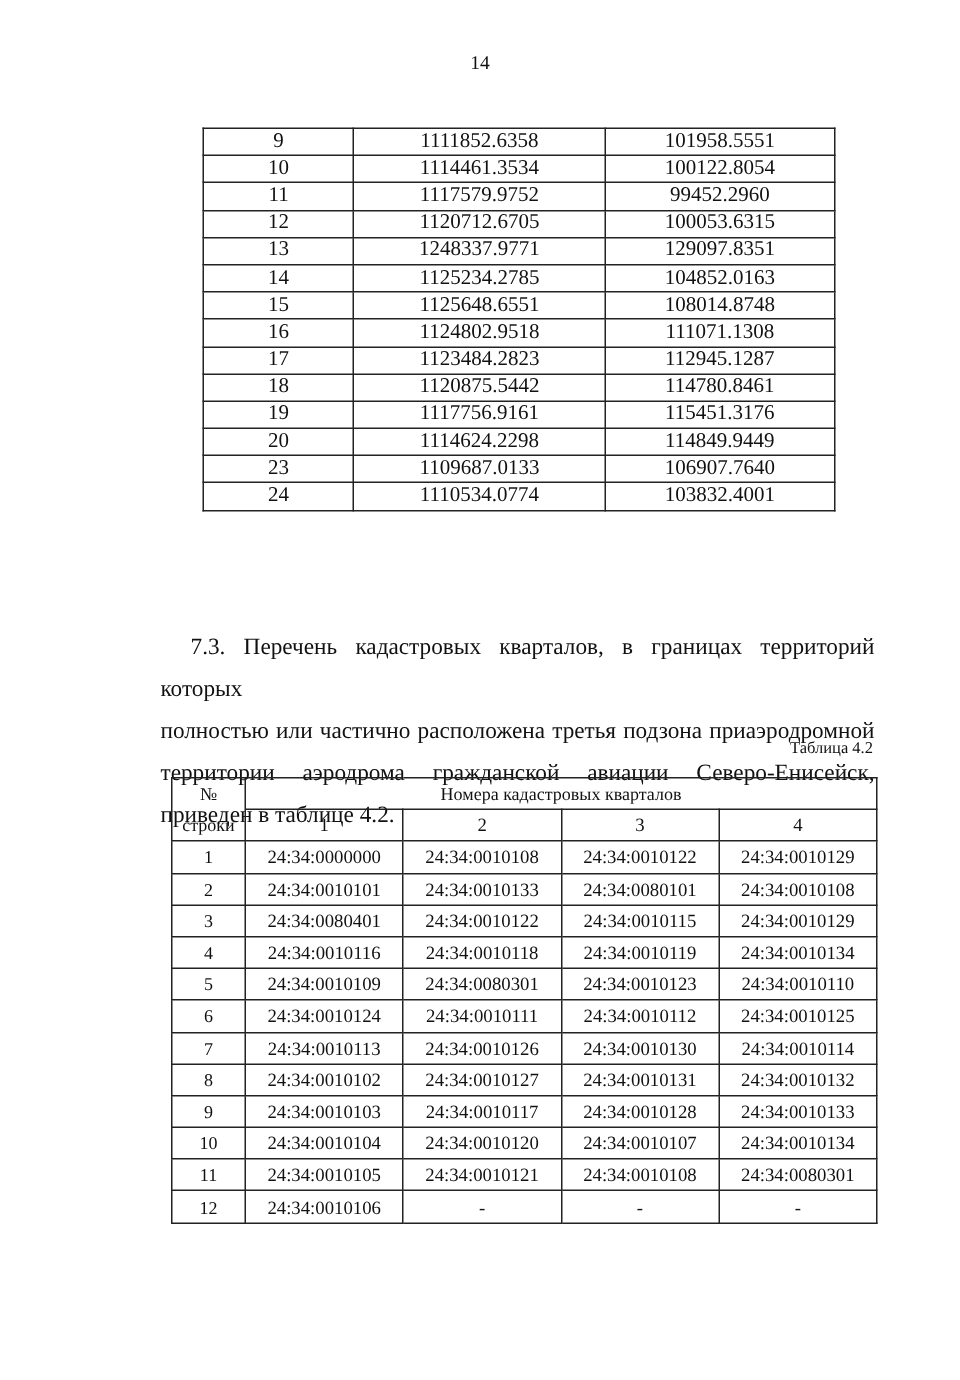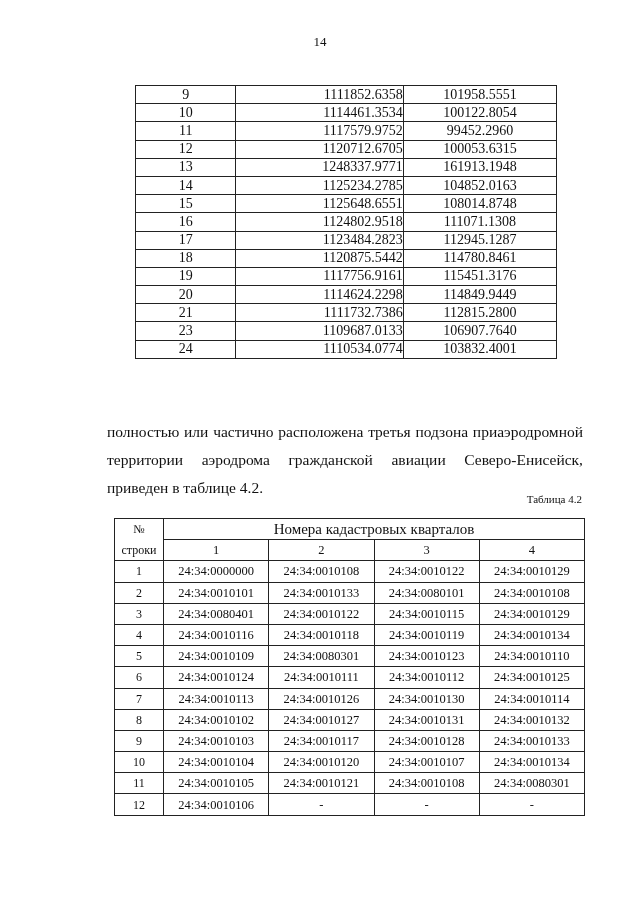--- a/index.html
+++ b/index.html
@@ -4,30 +4,30 @@
 <style>
   html, body { margin:0; padding:0; background:#ffffff; }
   body { width:640px; height:920px; position:relative; overflow:hidden;
          font-family:"Liberation Serif", serif; color:#111; }
   .page-num { position:absolute; top:34px; left:0; width:640px; text-align:center; font-size:13px; }
   table { border-collapse:collapse; position:absolute; }
   td, th { border:1px solid #222; text-align:center; padding:0; font-weight:normal; }
   .t1 { left:135px; top:85px; width:422px; font-size:14px; }
   .t1 td { height:17.2px; line-height:16px; }
   .t1 td.c0 { width:98px; }
-  .t1 td.c1 { width:164px;text-align:right; }
+  .t1 td.c1 { width:164px; }
   .t1 td.c2 { width:150px;margin-left:44px; }
   .para { position:absolute; left:107px; top:418px; width:476px; font-size:15.5px; line-height:28px; text-align:justify; }
   .para .first { text-indent:20px; }
   .para p { margin:0; }
   .cap { position:absolute; right:58px; top:493px; font-size:11px; }
   .t2 { left:114px; top:518px; width:471px; font-size:12.5px; }
   .t2 th, .t2 td { height:20.2px; line-height:18px; }
   .t2 .rowno { width:48px; font-size:12px; }
-  .t2 .hdr-main { font-size:15px; }
+  .t2 .hdr-main { font-size:12px; }
 </style>
 </head>
 <body>
 
 <div class="page-num">14</div>
 
 <table class="t1">
   <tbody id="t1body">
       <tr>
         <td class="c0">9</td>
@@ -45,21 +45,21 @@
         <td class="c2">99452.2960</td>
       </tr>
       <tr>
         <td class="c0">12</td>
         <td class="c1">1120712.6705</td>
         <td class="c2">100053.6315</td>
       </tr>
       <tr>
         <td class="c0">13</td>
         <td class="c1">1248337.9771</td>
-        <td class="c2">161913.1948</td>
+        <td class="c2">129097.8351</td>
       </tr>
       <tr>
         <td class="c0">14</td>
         <td class="c1">1125234.2785</td>
         <td class="c2">104852.0163</td>
       </tr>
       <tr>
         <td class="c0">15</td>
         <td class="c1">1125648.6551</td>
         <td class="c2">108014.8748</td>
@@ -83,38 +83,34 @@
         <td class="c0">19</td>
         <td class="c1">1117756.9161</td>
         <td class="c2">115451.3176</td>
       </tr>
       <tr>
         <td class="c0">20</td>
         <td class="c1">1114624.2298</td>
         <td class="c2">114849.9449</td>
       </tr>
       <tr>
-        <td class="c0">21</td>
-        <td class="c1">1111732.7386</td>
-        <td class="c2">112815.2800</td>
-      </tr>
-      <tr>
         <td class="c0">23</td>
         <td class="c1">1109687.0133</td>
         <td class="c2">106907.7640</td>
       </tr>
       <tr>
         <td class="c0">24</td>
         <td class="c1">1110534.0774</td>
         <td class="c2">103832.4001</td>
       </tr>
     </tbody>
 </table>
 
 <div class="para">
+  <p class="first">7.3. Перечень кадастровых кварталов, в границах территорий которых</p>
   <p>полностью или частично расположена третья подзона приаэродромной территории аэродрома гражданской авиации Северо-Енисейск, приведен в таблице 4.2.</p>
 </div>
 
 <div class="cap">Таблица 4.2</div>
 
 <table class="t2">
   <thead>
     <tr>
       <th class="rowno" style="border-bottom:none;">№</th>
       <th colspan="4" class="hdr-main">Номера кадастровых кварталов</th>

